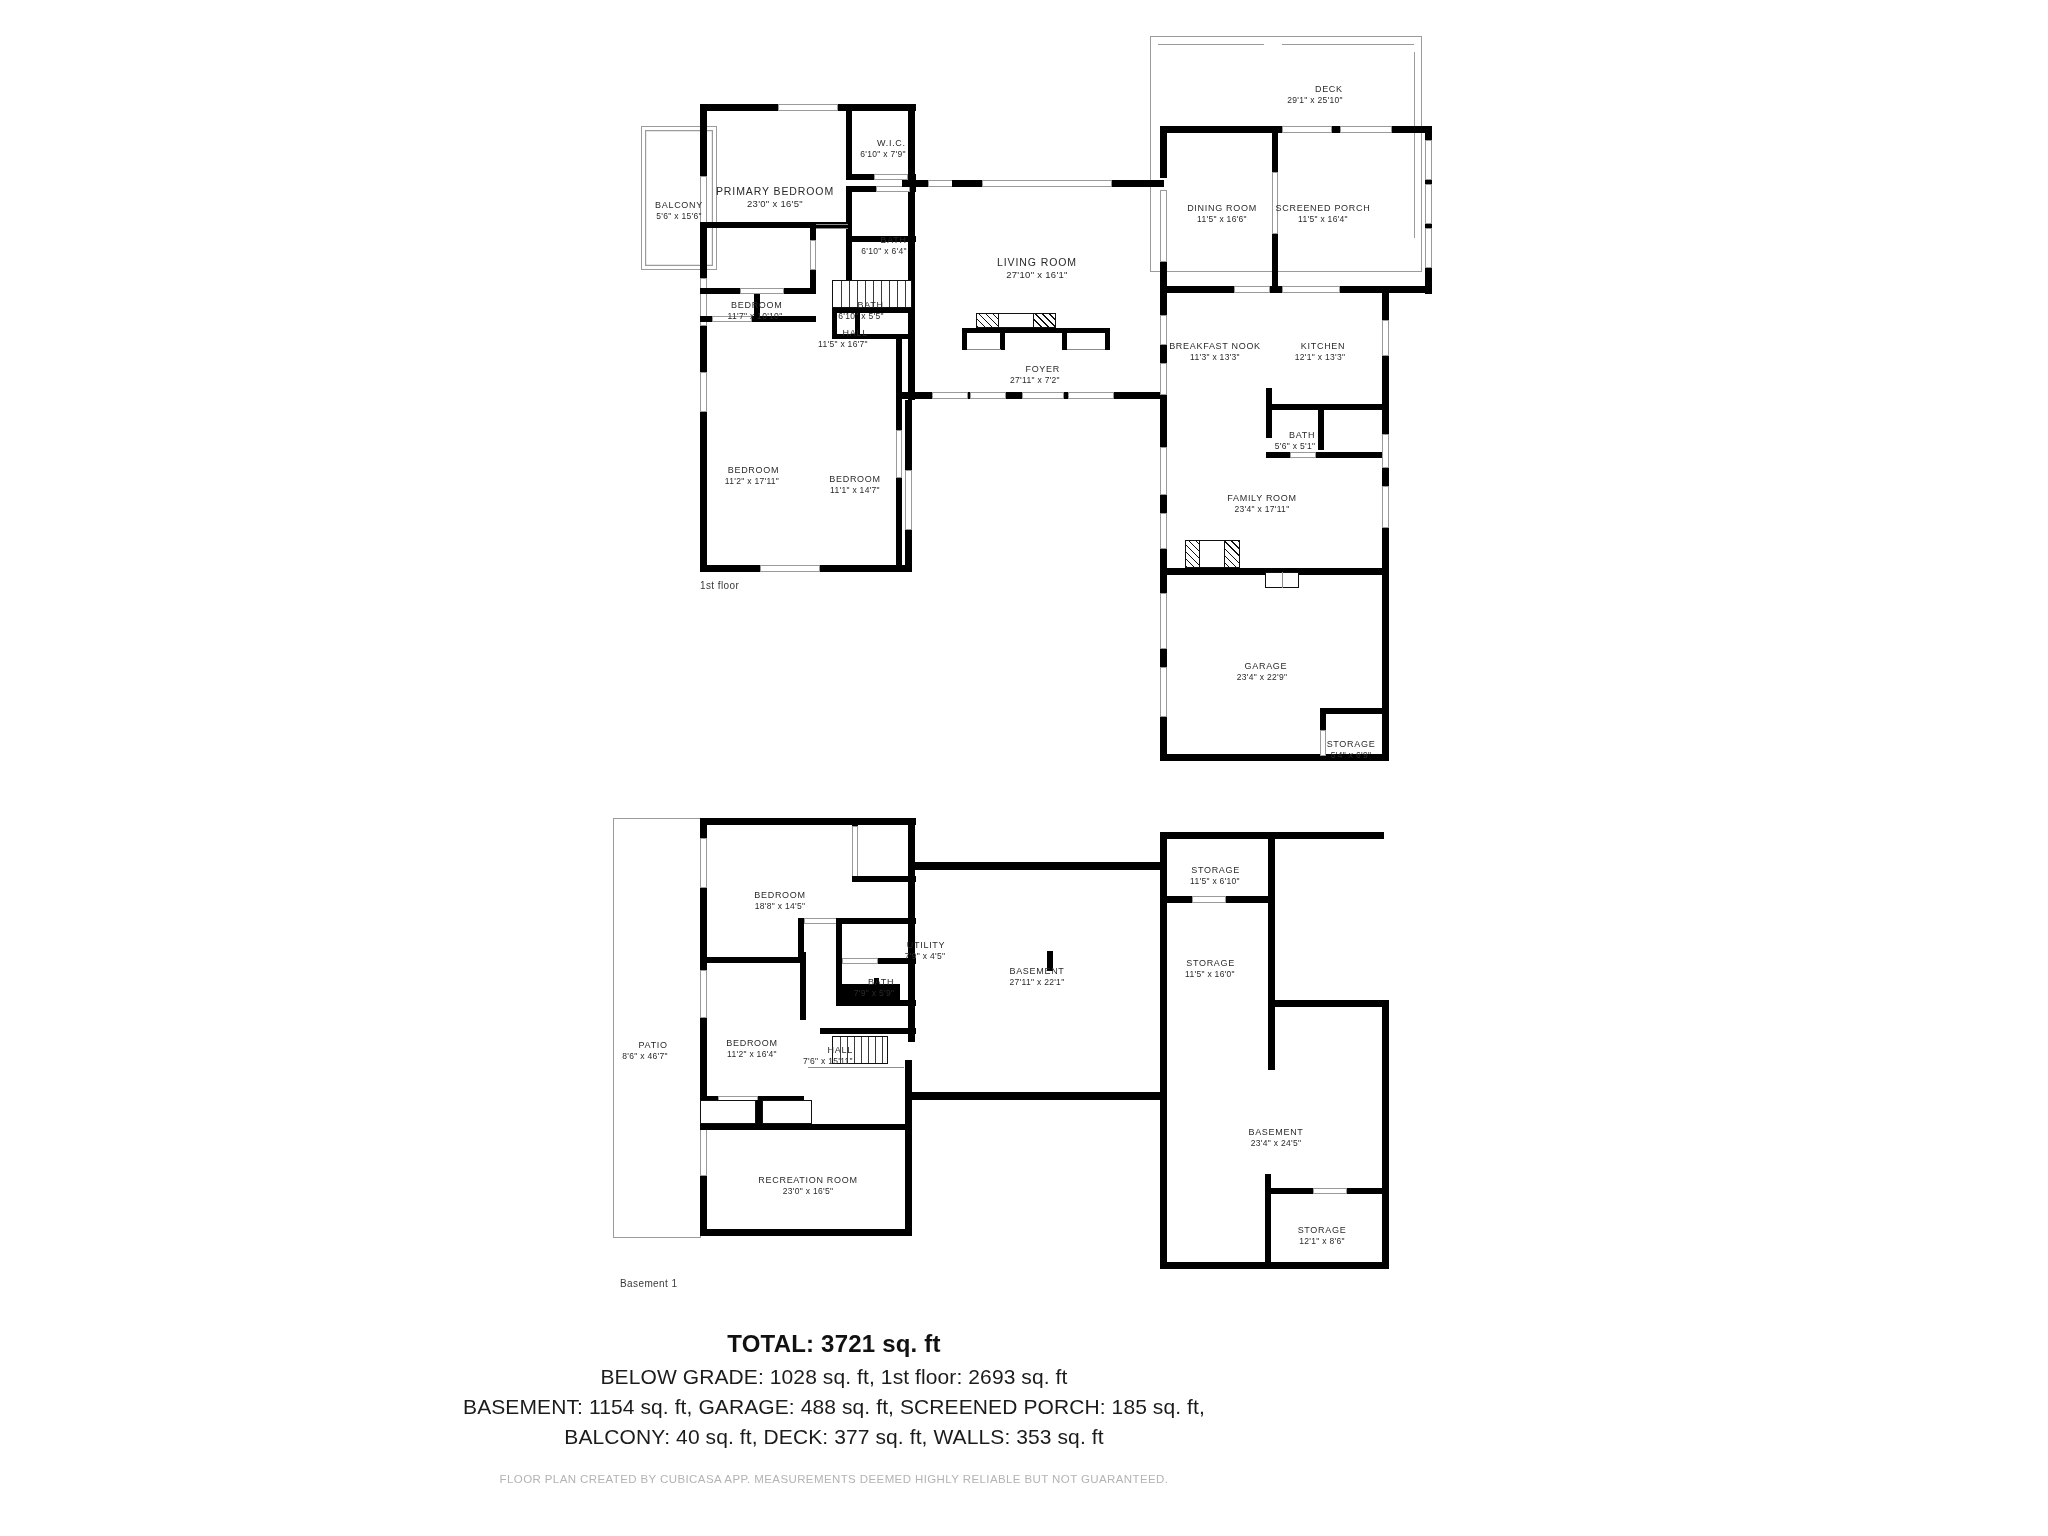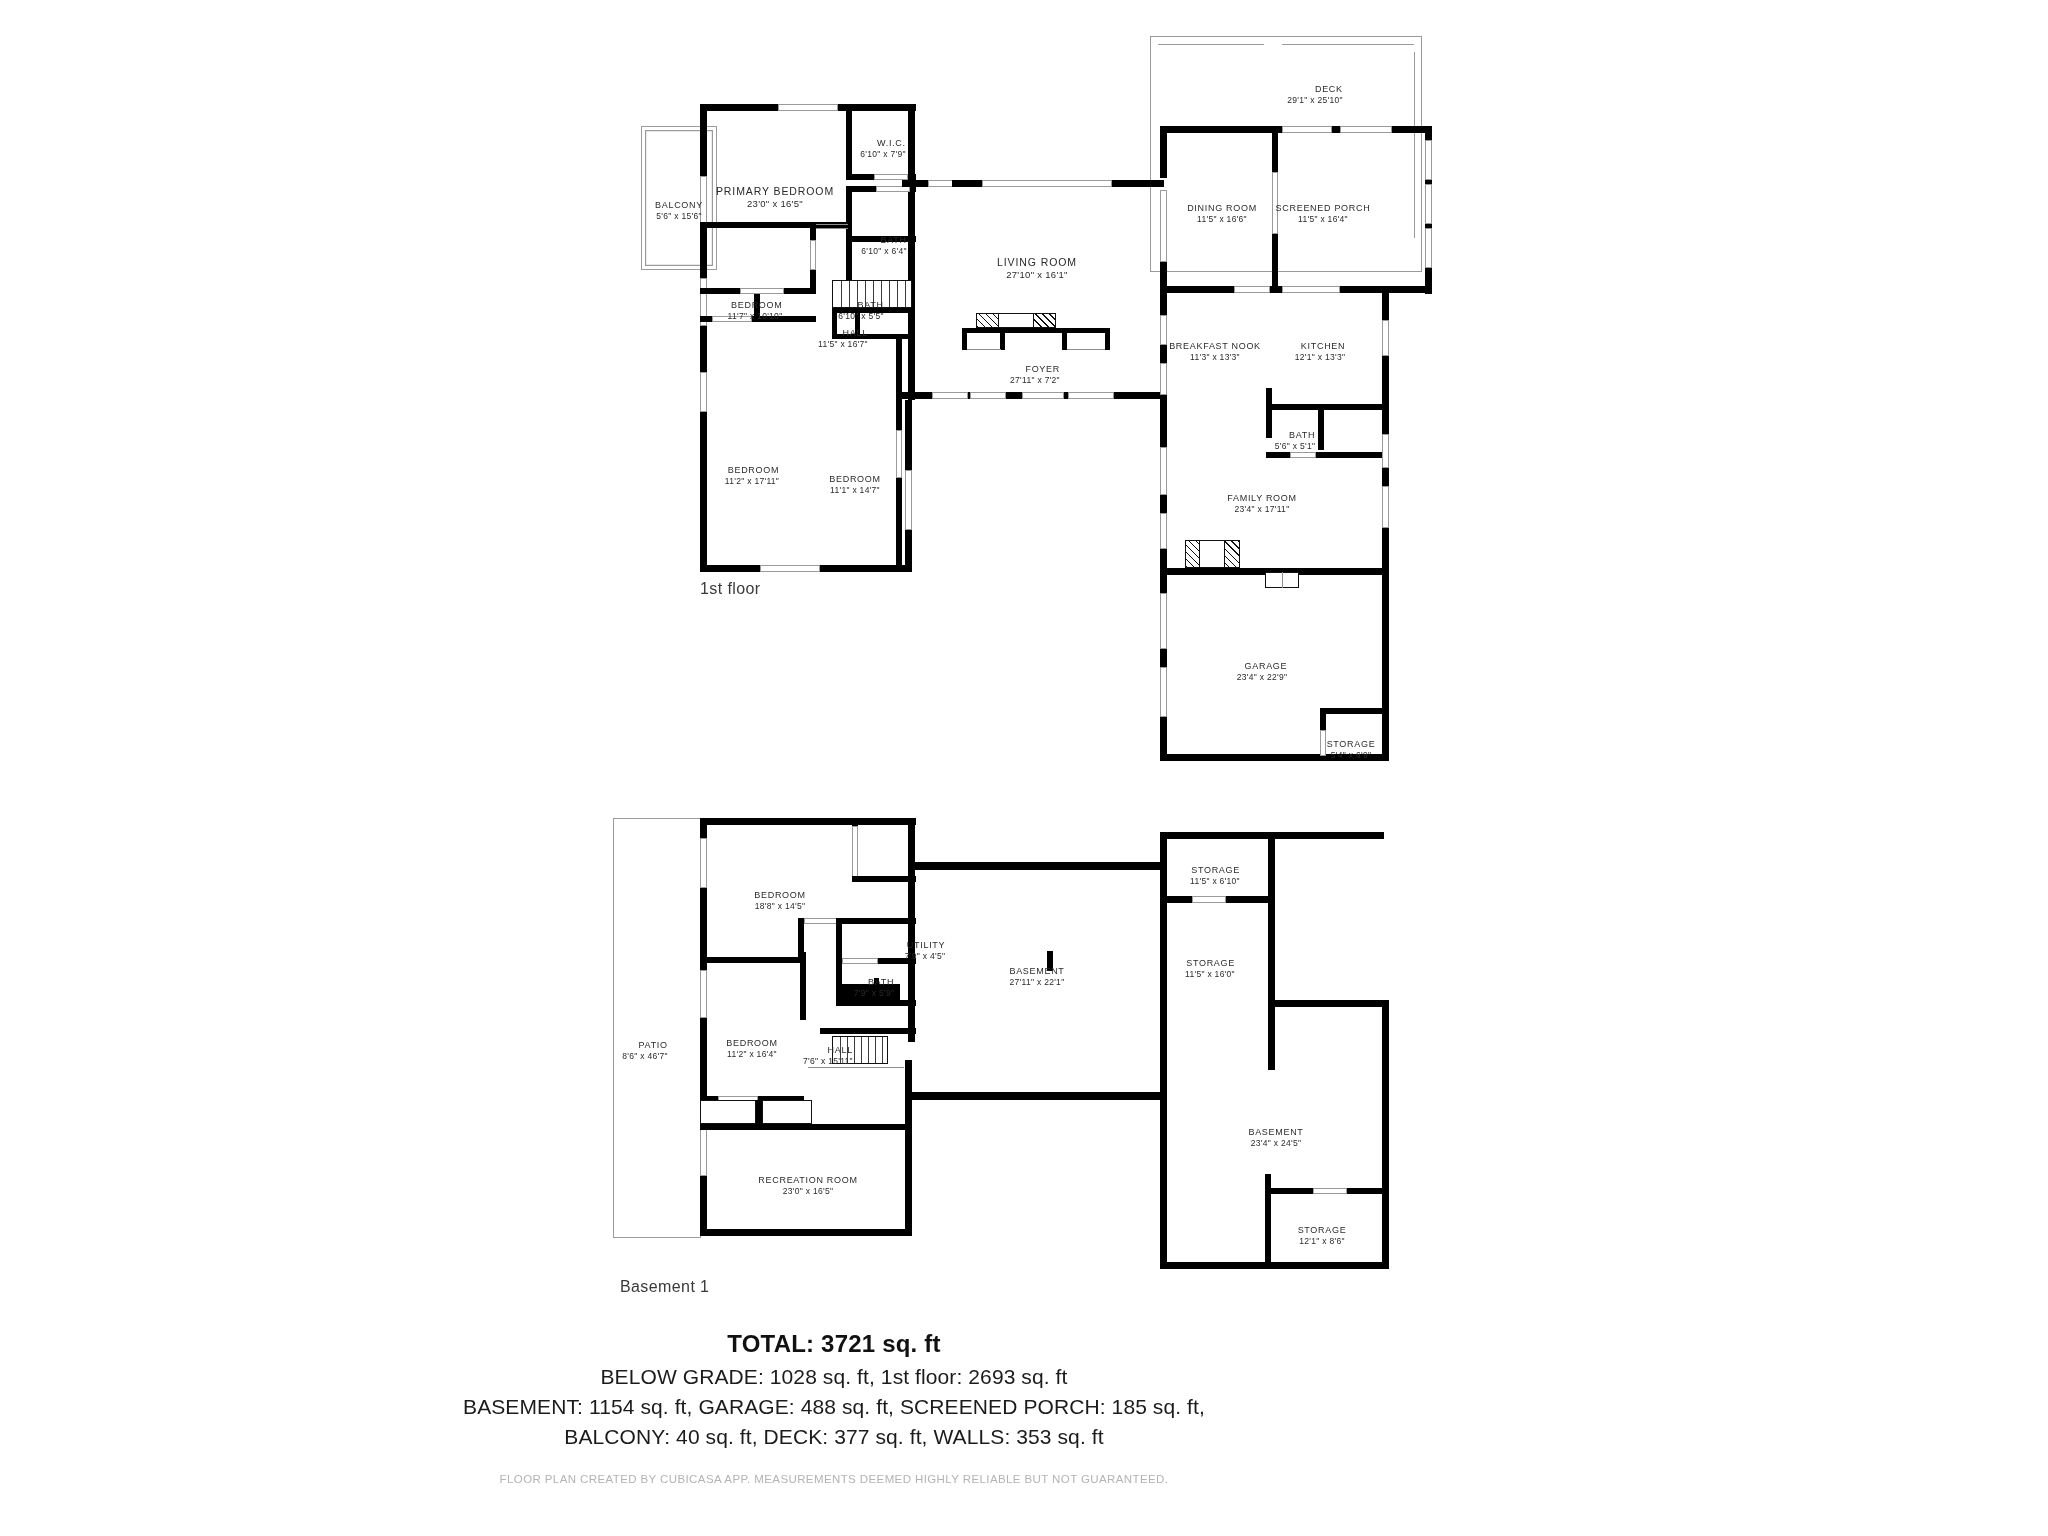--- a/index.html
+++ b/index.html
@@ -62,21 +62,21 @@
   .label .rdim {
     display: block;
     font-size: 9.5px;
     letter-spacing: 0.3px;
   }
   .label.small .rname { font-size: 9px; letter-spacing: 0.7px; }
   .label.small .rdim  { font-size: 8.5px; }
 
   .floor-caption {
     position: absolute;
-    font-size: 16px;
+    font-size: 10px;
     color: #3a3a3a;
     letter-spacing: 0.4px;
     white-space: nowrap;
   }
 
   
   .stairs {
     position: absolute;
     background: #ffffff;
     border: 1.5px solid #111;

